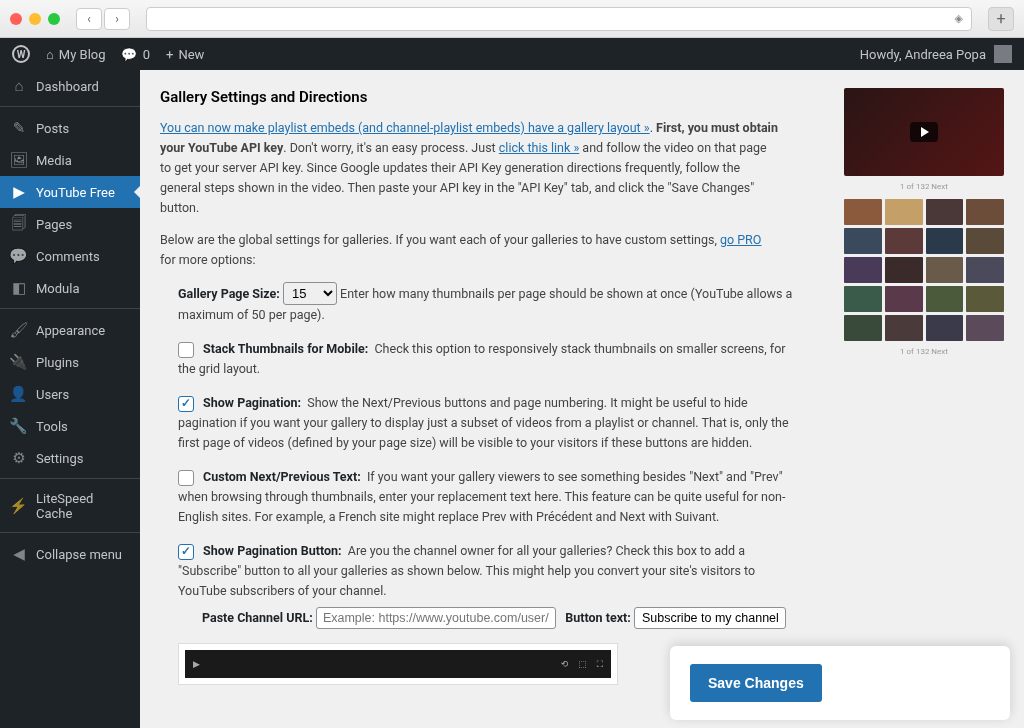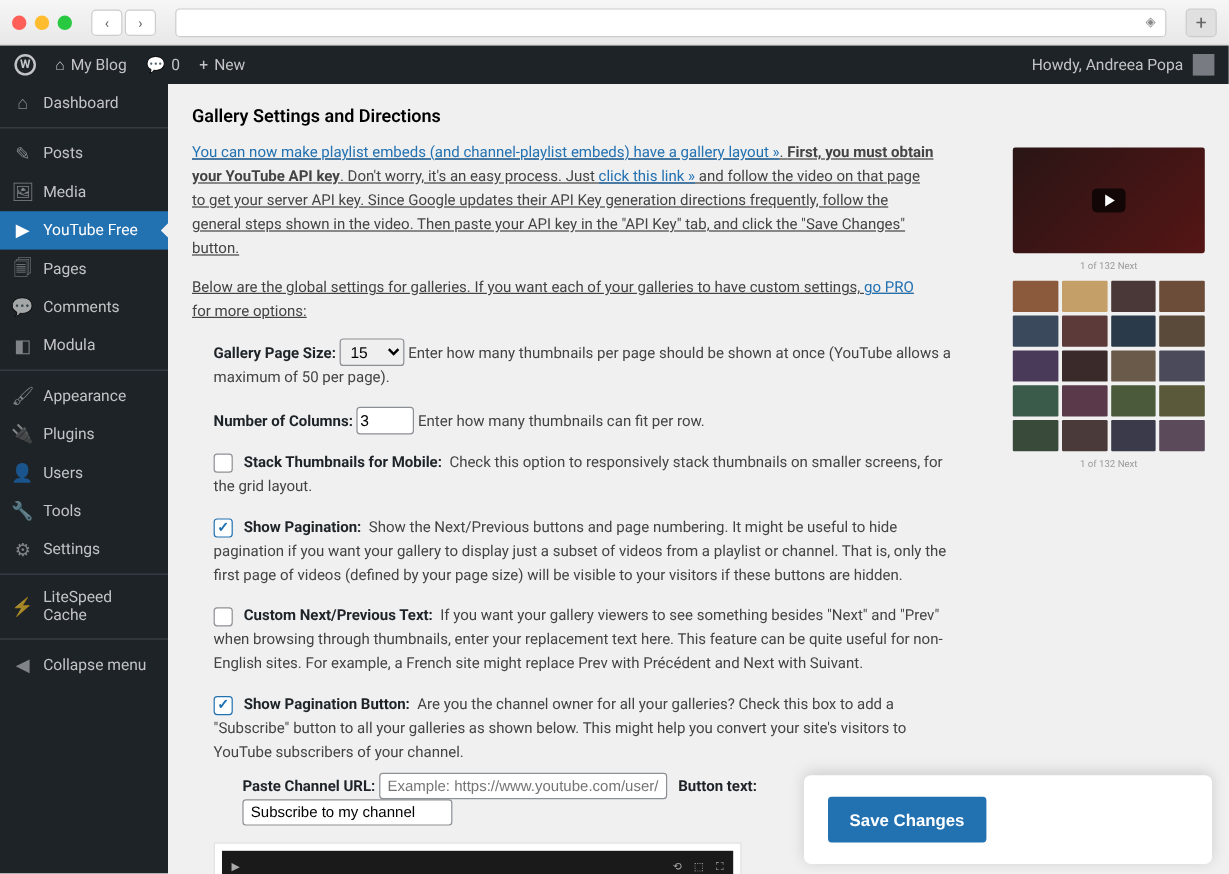--- a/index.html
+++ b/index.html
@@ -32,36 +32,36 @@
 .sidebar-item { display: flex; align-items: center; gap: 8px; padding: 7px 10px; cursor: pointer; }
 .sidebar-item.active { background: #2271b1; color: #fff; position: relative; }
 .sidebar-item.active::after { content: ''; position: absolute; right: 0; top: 50%; transform: translateY(-50%); border: 6px solid transparent; border-right-color: #f0f0f1; }
 .sidebar-sep { height: 5px; border-bottom: 1px solid #3c434a; margin-bottom: 5px; }
 .sb-icon { width: 18px; height: 18px; display: flex; align-items: center; justify-content: center; font-size: 15px; opacity: 0.6; }
 .sidebar-item.active .sb-icon { opacity: 1; }
 
 
 .main { flex: 1; background: #f0f0f1; overflow-y: auto; padding: 18px 20px 120px 20px; position: relative; }
 .page-title { font-size: 15px; font-weight: 600; color: #000000; margin-bottom: 12px; }
-.intro { font-size: 12.5px; line-height: 1.6; margin-bottom: 12px; max-width: 620px; text-decoration: underline; }
+.intro { font-size: 12.5px; line-height: 1.6; margin-bottom: 12px; max-width: 620px; }
 .intro a { color: #2271b1; text-decoration: underline; }
 .settings-box { margin-left: 18px; max-width: 620px; }
 .setting-row { font-size: 12.5px; line-height: 1.6; margin-bottom: 14px; }
 .setting-label { font-weight: bold; color: #1d2327; }
 input[type="number"].num { width: 48px; padding: 3px 2px; border: 1px solid #8c8f94; border-radius: 3px; font-size: 13px; }
 select.num { width: 54px; padding: 2px 4px; border: 1px solid #8c8f94; border-radius: 3px; font-size: 13px; }
 .chk { width: 16px; height: 16px; border: 1px solid #8c8f94; border-radius: 3px; display: inline-flex; align-items: center; justify-content: center; background: #fff; vertical-align: middle; margin-right: 6px; }
 .chk.checked { background: #fff; border-color: #2271b1; color: #2271b1; }
 .chk.checked::before { content: '✓'; font-size: 12px; font-weight: bold; }
 .sub-input { padding: 3px 6px; border: 1px solid #8c8f94; border-radius: 3px; font-size: 12.5px; width: 240px; }
-.sub-input.btn-text { width: 175px; }
+.sub-input.btn-text { width: 152px; text-align: right; }
 .indent { margin-left: 24px; }
 
 
-.preview-right { position: absolute; right: 20px; top: 18px; width: 160px; margin-top: 35px; }
+.preview-right { position: absolute; right: 20px; top: 18px; width: 160px; }
 .preview-main { width: 160px; height: 88px; background: linear-gradient(135deg, #2a1515, #551515); border-radius: 2px; position: relative; display: flex; align-items: center; justify-content: center; }
 .preview-main .play { width: 28px; height: 20px; background: rgba(0,0,0,0.7); border-radius: 4px; display: flex; align-items: center; justify-content: center; }
 .preview-main .play::before { content: ''; border-left: 8px solid #fff; border-top: 5px solid transparent; border-bottom: 5px solid transparent; margin-left: 2px; }
 .preview-grid { display: grid; grid-template-columns: repeat(4, 1fr); gap: 3px; margin-top: 8px; }
 .thumb-sm { width: 100%; aspect-ratio: 16/11; border-radius: 1px; }
 .preview-pager { text-align: center; font-size: 8px; color: #999; margin-top: 6px; }
 
 
 .example-embed { margin-top: 14px; width: 440px; background: #fff; border: 1px solid #ddd; padding: 6px; }
 .example-player { height: 28px; background: #1a1a1a; display: flex; align-items: center; padding: 0 8px; gap: 10px; color: #aaa; font-size: 9px; }
@@ -221,25 +221,20 @@
       <span>Below are the global settings for galleries. If you want each of your galleries to have custom settings, </span><a href="#">go PRO</a><span> for more options:</span>
     </div>
 
     <div class="settings-box">
       <div class="setting-row">
         <span class="setting-label">Gallery Page Size:</span>
         <select class="num"><option>15</option></select>
         <span>Enter how many thumbnails per page should be shown at once (YouTube allows a maximum of 50 per page).</span>
       </div>
 
-      <div class="setting-row">
-        <span class="setting-label">Number of Columns:</span>
-        <input type="number" class="num" value="3" style="">
-        <span>Enter how many thumbnails can fit per row.</span>
-      </div>
 
       <div class="setting-row">
         <span class="chk"></span>
         <span class="setting-label">Stack Thumbnails for Mobile:</span>
         &nbsp;<span>Check this option to responsively stack thumbnails on smaller screens, for the grid layout.</span>
       </div>
 
       <div class="setting-row">
         <span class="chk checked"></span>
         <span class="setting-label">Show Pagination:</span>

